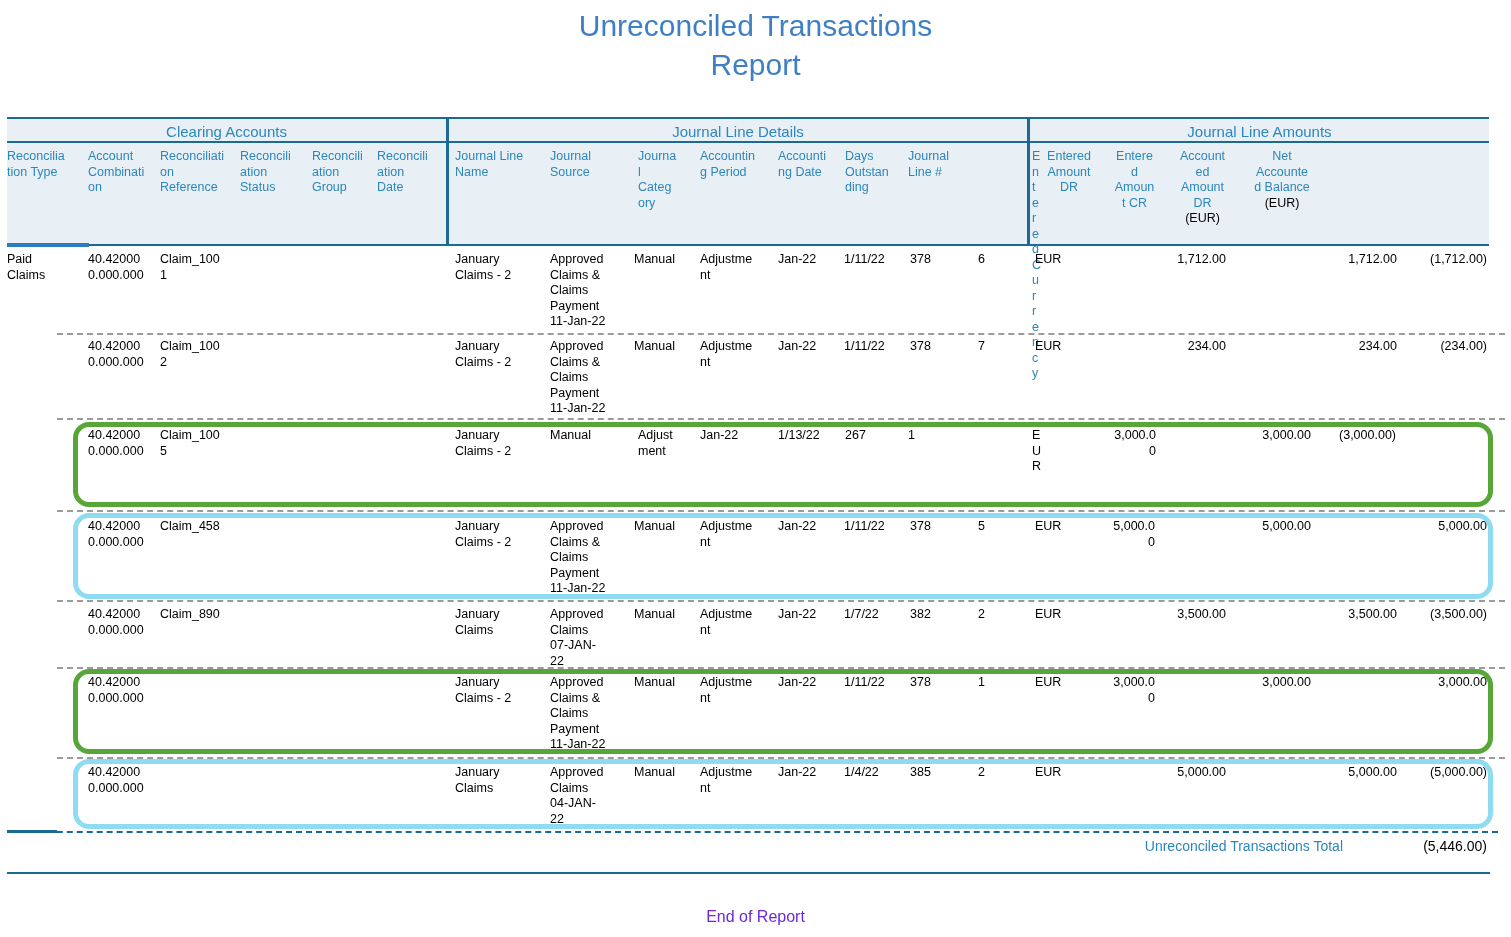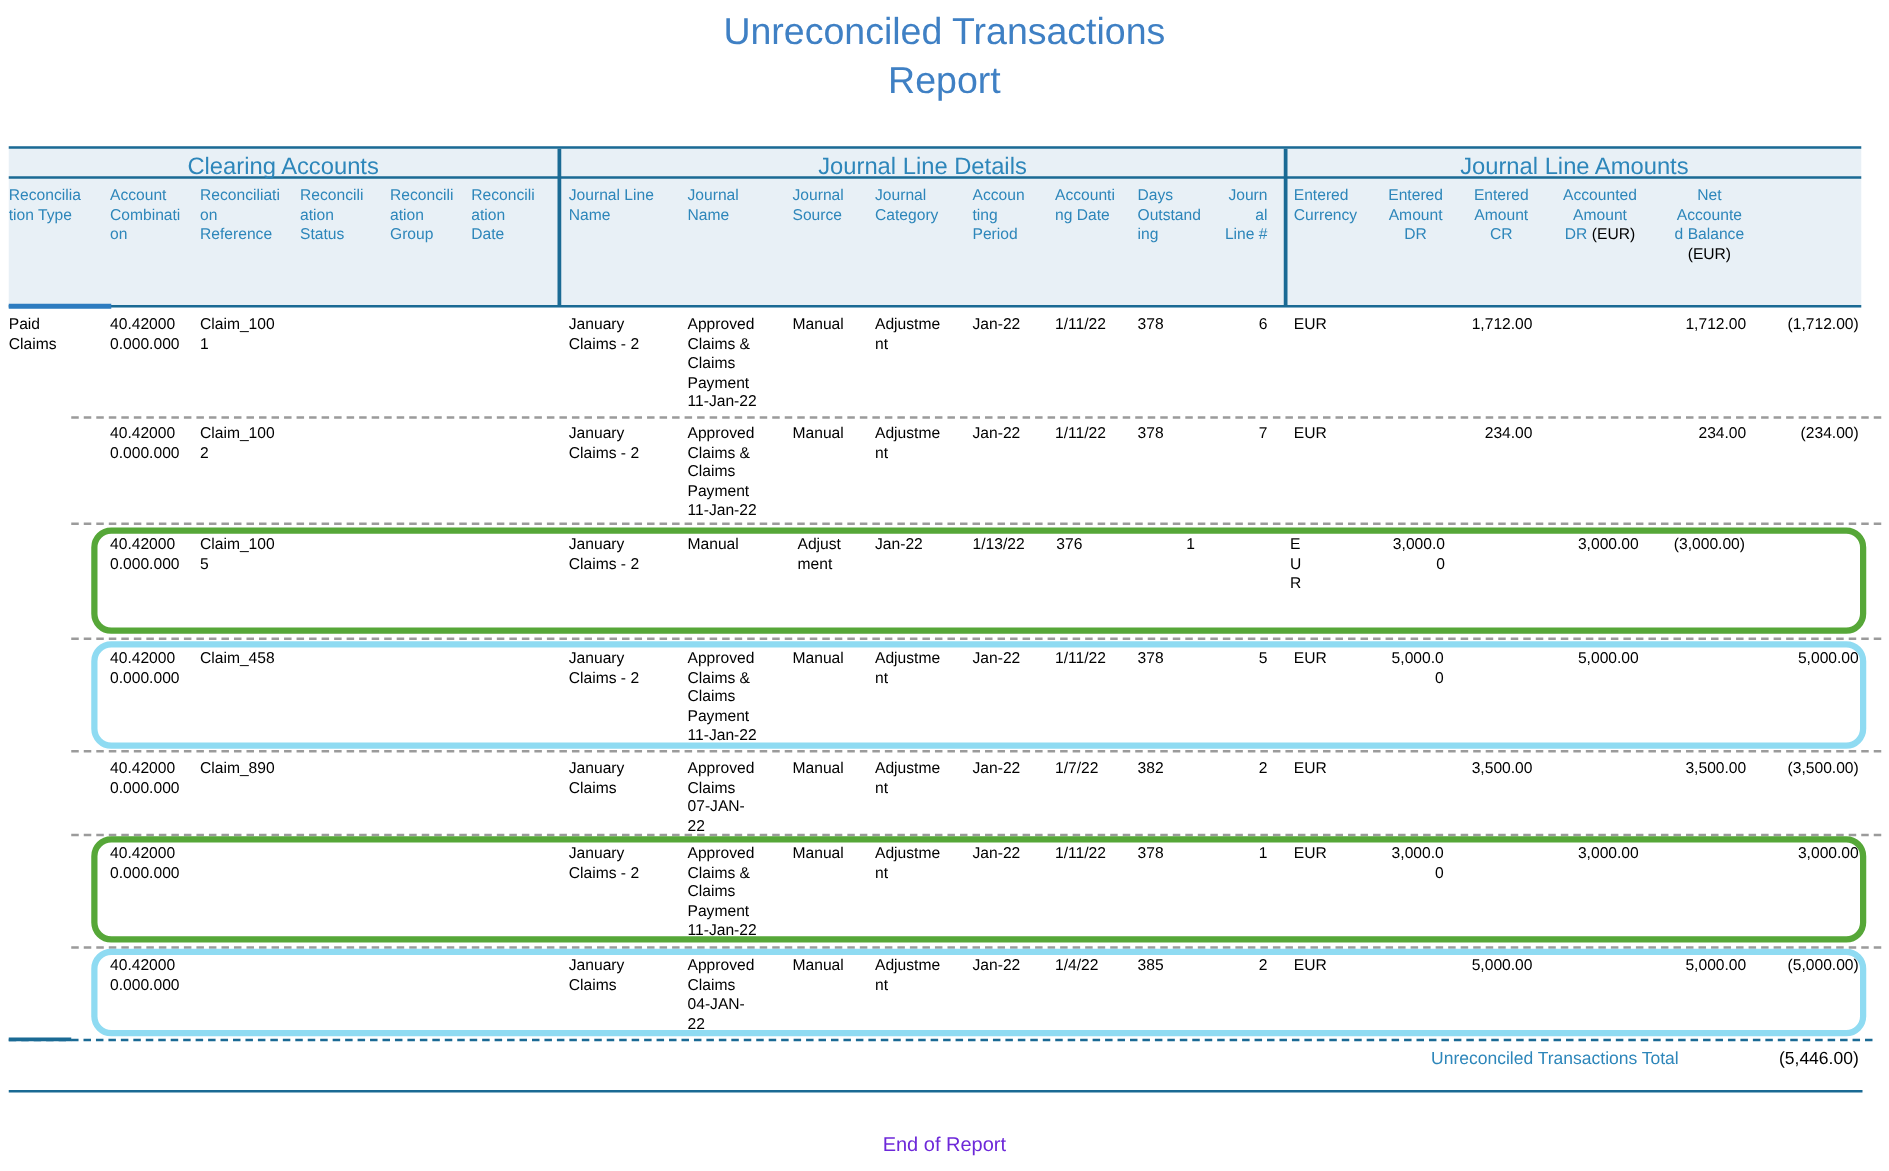--- a/index.html
+++ b/index.html
@@ -13,21 +13,21 @@
   }
   
   .thead {
     position:absolute; left:7px; top:117px; width:1482px;
     background:var(--head-bg);
     border-top:2px solid var(--dark-line);
     border-bottom:2px solid var(--dark-line);
   }
   .group-row { display:flex; height:22px; border-bottom:2px solid var(--dark-line); }
   .group-cell {
-    text-align:center; font-size:19px; color:var(--head-blue); padding-top:4px;
+    text-align:center; font-size:15px; color:var(--head-blue); padding-top:4px;
     box-sizing:border-box;
   }
   .g1 { width:439px; } .gsp { width:3px; } .g2 { width:578px; } .g3 { width:459px; }
   .vsep { position:absolute; top:0; bottom:0; width:3px; background:var(--dark-line); z-index:4; }
   .vsep.s1 { left:439px; } .vsep.s2 { left:1020px; }
   .first-col-underline {
     position:absolute; left:0; bottom:-3px; width:82px; height:4px;
     background:var(--bright-blue); z-index:5;
   }
   
@@ -41,21 +41,21 @@
   }
   .hcell { color:var(--head-blue); padding-top:6px; height:101px; }
   .hcell .sfx { color:#000; }
   .hcell.ctr { text-align:center; }
   .num { text-align:right; }
   .c1{padding-right:22px;} .c2{padding-right:14px;} .c3{padding-right:15px;}
   .c4{padding-right:20px;} .c5{padding-right:13px;} .c6{padding-right:17px;}
   .c7{padding-left:6px;padding-right:18px;} .c8{padding-left:6px;padding-right:19px;}
   .c9{padding-left:6px;padding-right:11px;} .c10{padding-left:10px;padding-right:13px;}
   .c11{padding-left:10px;padding-right:13px;} .c12{padding-left:10px;padding-right:6px;}
-  .c13{padding-left:11px;padding-right:7px;} .c14{padding-left:9px;padding-right:13px;text-align:right;}
+  .c13{padding-left:11px;padding-right:7px;} .c14{padding-left:9px;padding-right:13px;}
   .c15{padding-left:5px;padding-right:7px;} .c16{padding-left:16px;padding-right:2px;}
   .c17{padding-left:19px;padding-right:1px;} .c18{padding-left:22px;padding-right:1px;}
   .c19{padding-left:23px;padding-right:1px;} .c20{padding-left:27px;padding-right:2px;}
   
   .row { position:absolute; left:7px; width:1482px; overflow:hidden; z-index:1; }
   .hlbox {
     position:absolute; left:73px; width:1420px; box-sizing:border-box;
     border:5px solid; border-radius:16px; overflow:hidden; z-index:3;
   }
   .hlbox.green { border-color:var(--green-hl); }
@@ -102,21 +102,20 @@
     </div>
     <div class="grid" id="head-grid">
         <div class="cell c1 hcell"><span>Reconciliation Type</span></div>
         <div class="cell c2 hcell"><span>Account Combination</span></div>
         <div class="cell c3 hcell"><span>Reconciliation Reference</span></div>
         <div class="cell c4 hcell"><span>Reconciliation Status</span></div>
         <div class="cell c5 hcell"><span>Reconciliation Group</span></div>
         <div class="cell c6 hcell"><span>Reconciliation Date</span></div>
         <div></div>
         <div class="cell c7 hcell"><span>Journal Line Name</span></div>
-        <div class="cell c8 hcell"><span>Journal Name</span></div>
         <div class="cell c9 hcell"><span>Journal Source</span></div>
         <div class="cell c10 hcell"><span>Journal Category</span></div>
         <div class="cell c11 hcell"><span>Accounting Period</span></div>
         <div class="cell c12 hcell"><span>Accounting Date</span></div>
         <div class="cell c13 hcell"><span>Days Outstanding</span></div>
         <div class="cell c14 hcell"><span>Journal Line #</span></div>
         <div></div>
         <div class="cell c15 hcell"><span>Entered Currency</span></div>
         <div class="cell c16 hcell ctr"><span>Entered Amount DR</span></div>
         <div class="cell c17 hcell ctr"><span>Entered Amount CR</span></div>
@@ -194,21 +193,21 @@
           <div class="cell c3">Claim_1005</div>
           <div class="cell c4"></div>
           <div class="cell c5"></div>
           <div class="cell c6"></div>
           <div></div>
           <div class="cell c7">January Claims - 2</div>
           <div class="cell c9">Manual</div>
           <div class="cell c10">Adjustment</div>
           <div class="cell c11">Jan-22</div>
           <div class="cell c12">1/13/22</div>
-          <div class="cell c13">376</div>
+          <div class="cell c13">267</div>
           <div class="cell c14">1</div>
           <div></div>
           <div class="cell c15">EUR</div>
           <div class="cell c16 num"></div>
           <div class="cell c17 num">3,000.00</div>
           <div class="cell c18 num"></div>
           <div class="cell c19 num">3,000.00</div>
           <div class="cell c20 num">(3,000.00)</div>
         </div>
       </div>

